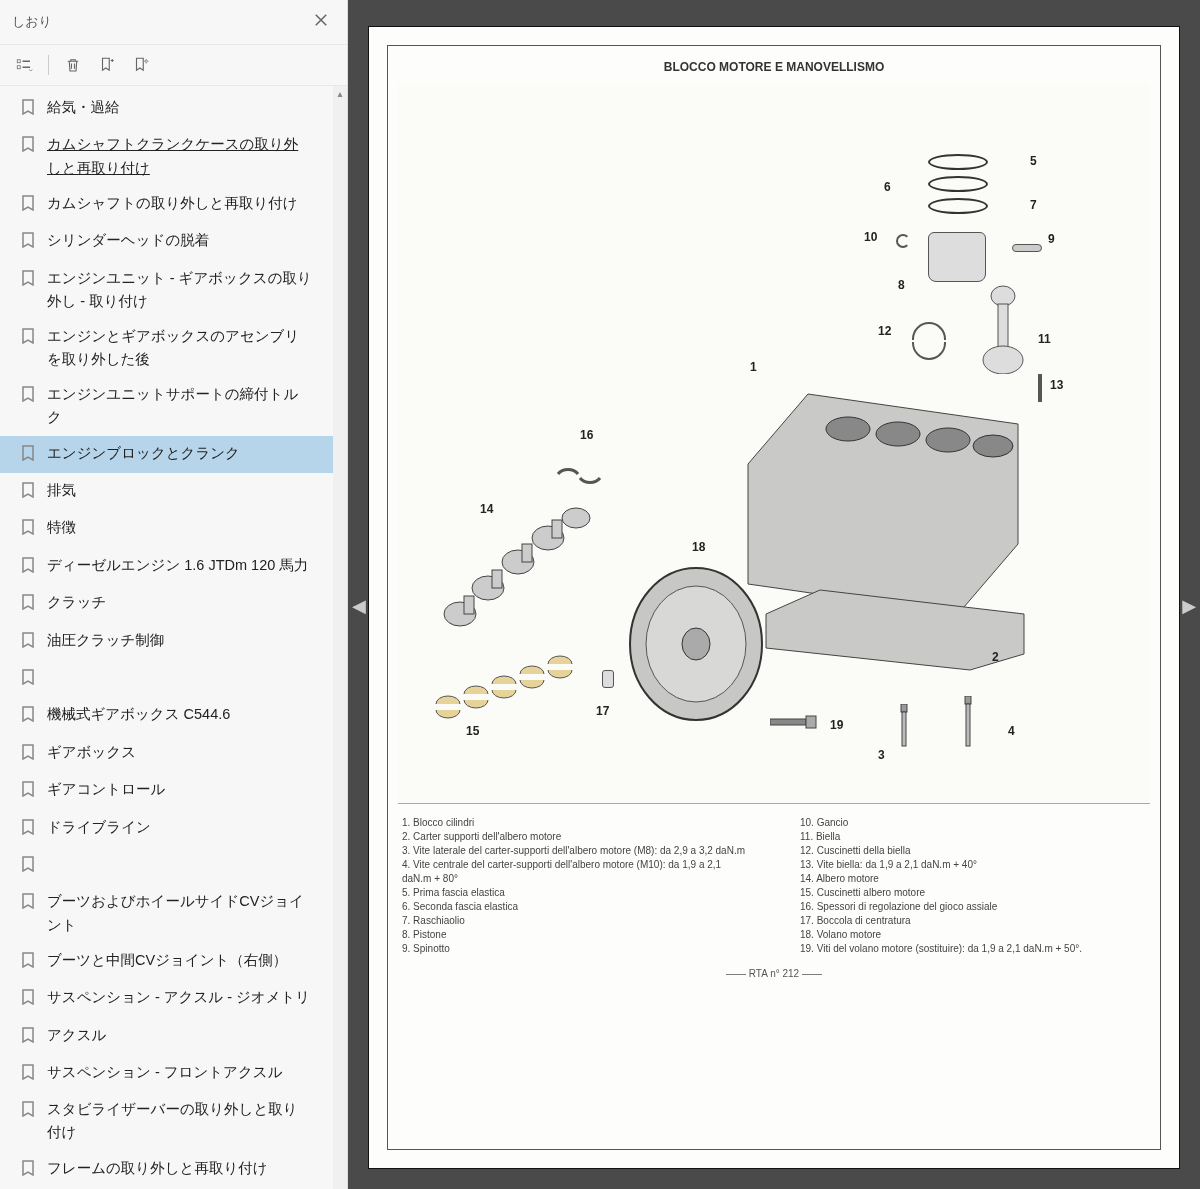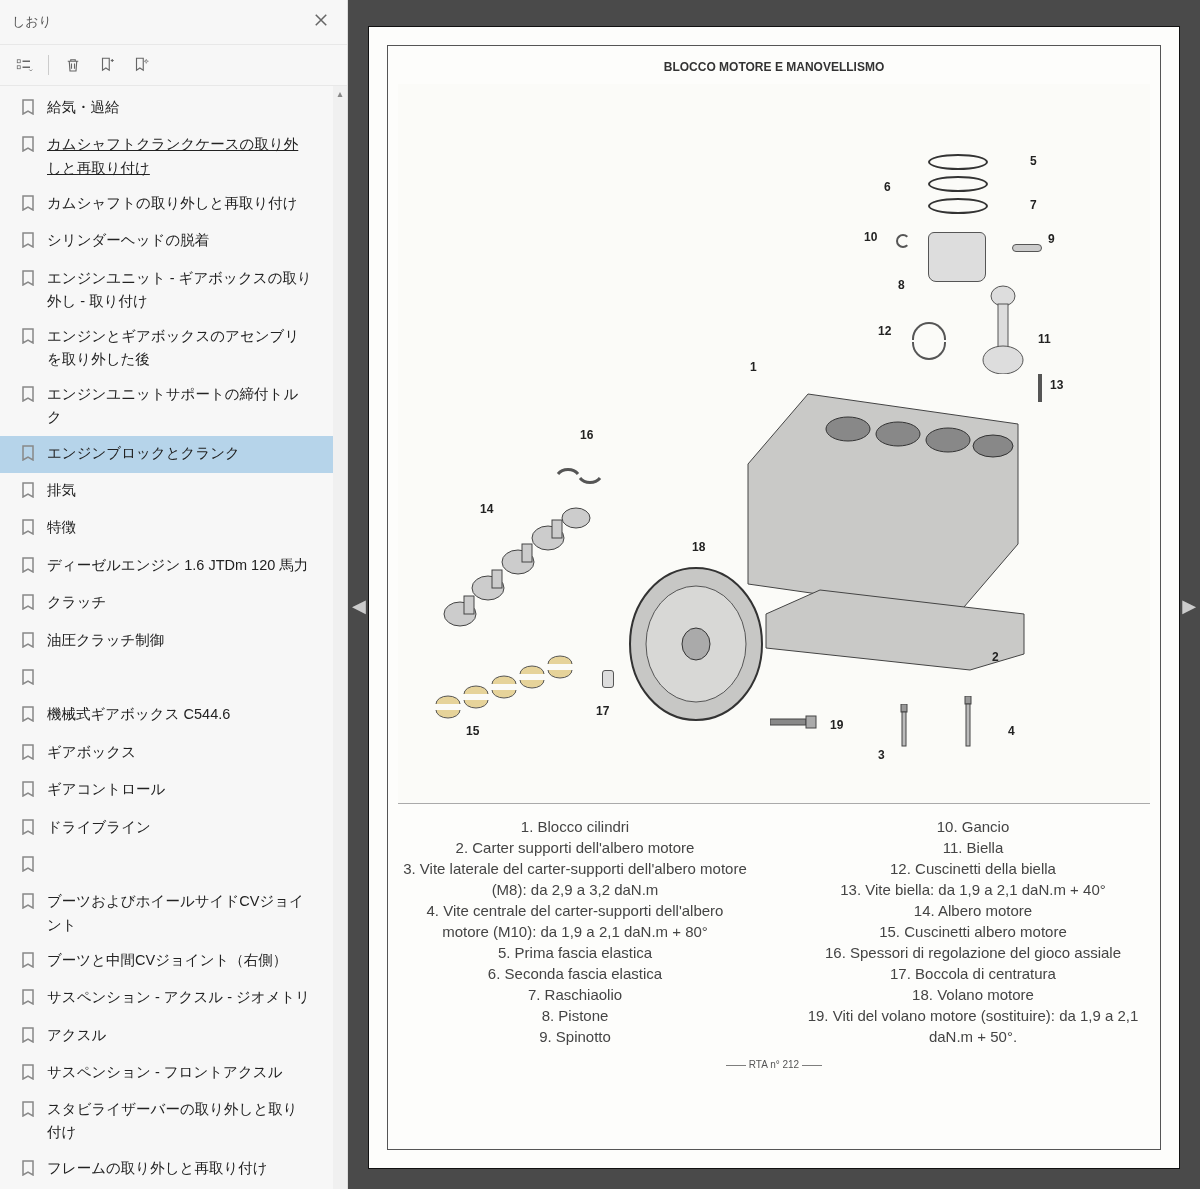--- a/index.html
+++ b/index.html
@@ -23,21 +23,21 @@
   .scroll-up-arrow{height:14px;display:flex;align-items:center;justify-content:center;color:#888;font-size:10px;}
   .content{flex:1;background:#4a4a4a;padding:26px 20px 20px 20px;display:flex;justify-content:center;position:relative;}
   .arrow-left{position:absolute;left:4px;top:50%;color:#ccc;font-size:18px;}
   .arrow-right{position:absolute;right:4px;top:50%;color:#ccc;font-size:18px;}
   .page{width:812px;background:#fdfdfb;border:1px solid #111;padding:18px;font-family:Arial,sans-serif;color:#333;position:relative;}
   .page-inner{border:1px solid #555;padding:10px;height:100%;}
   .page-title{text-align:center;font-weight:bold;font-size:12px;margin:4px 0 10px;}
   .diagram-area{height:720px;border-bottom:1px solid #aaa;position:relative;background:#fbfbf8;}
   .callout{position:absolute;font-size:12px;font-weight:bold;color:#222;}
   .part{position:absolute;}
-  .legend{display:flex;gap:52px;font-size:15px;line-height:1.4;padding:12px 4px 6px;color:#444;text-align:center;}
+  .legend{display:flex;gap:52px;font-size:10px;line-height:1.4;padding:12px 4px 6px;color:#444;}
   .legend-col{flex:1;}
   .legend-row{white-space:normal;}
   .page-footer{text-align:center;font-size:10px;color:#555;margin-top:6px;}
   
   .ring{border:2px solid #333;border-radius:50%;}
   .bolt{width:4px;background:#555;}
 </style>
 </head>
 <body>
 

